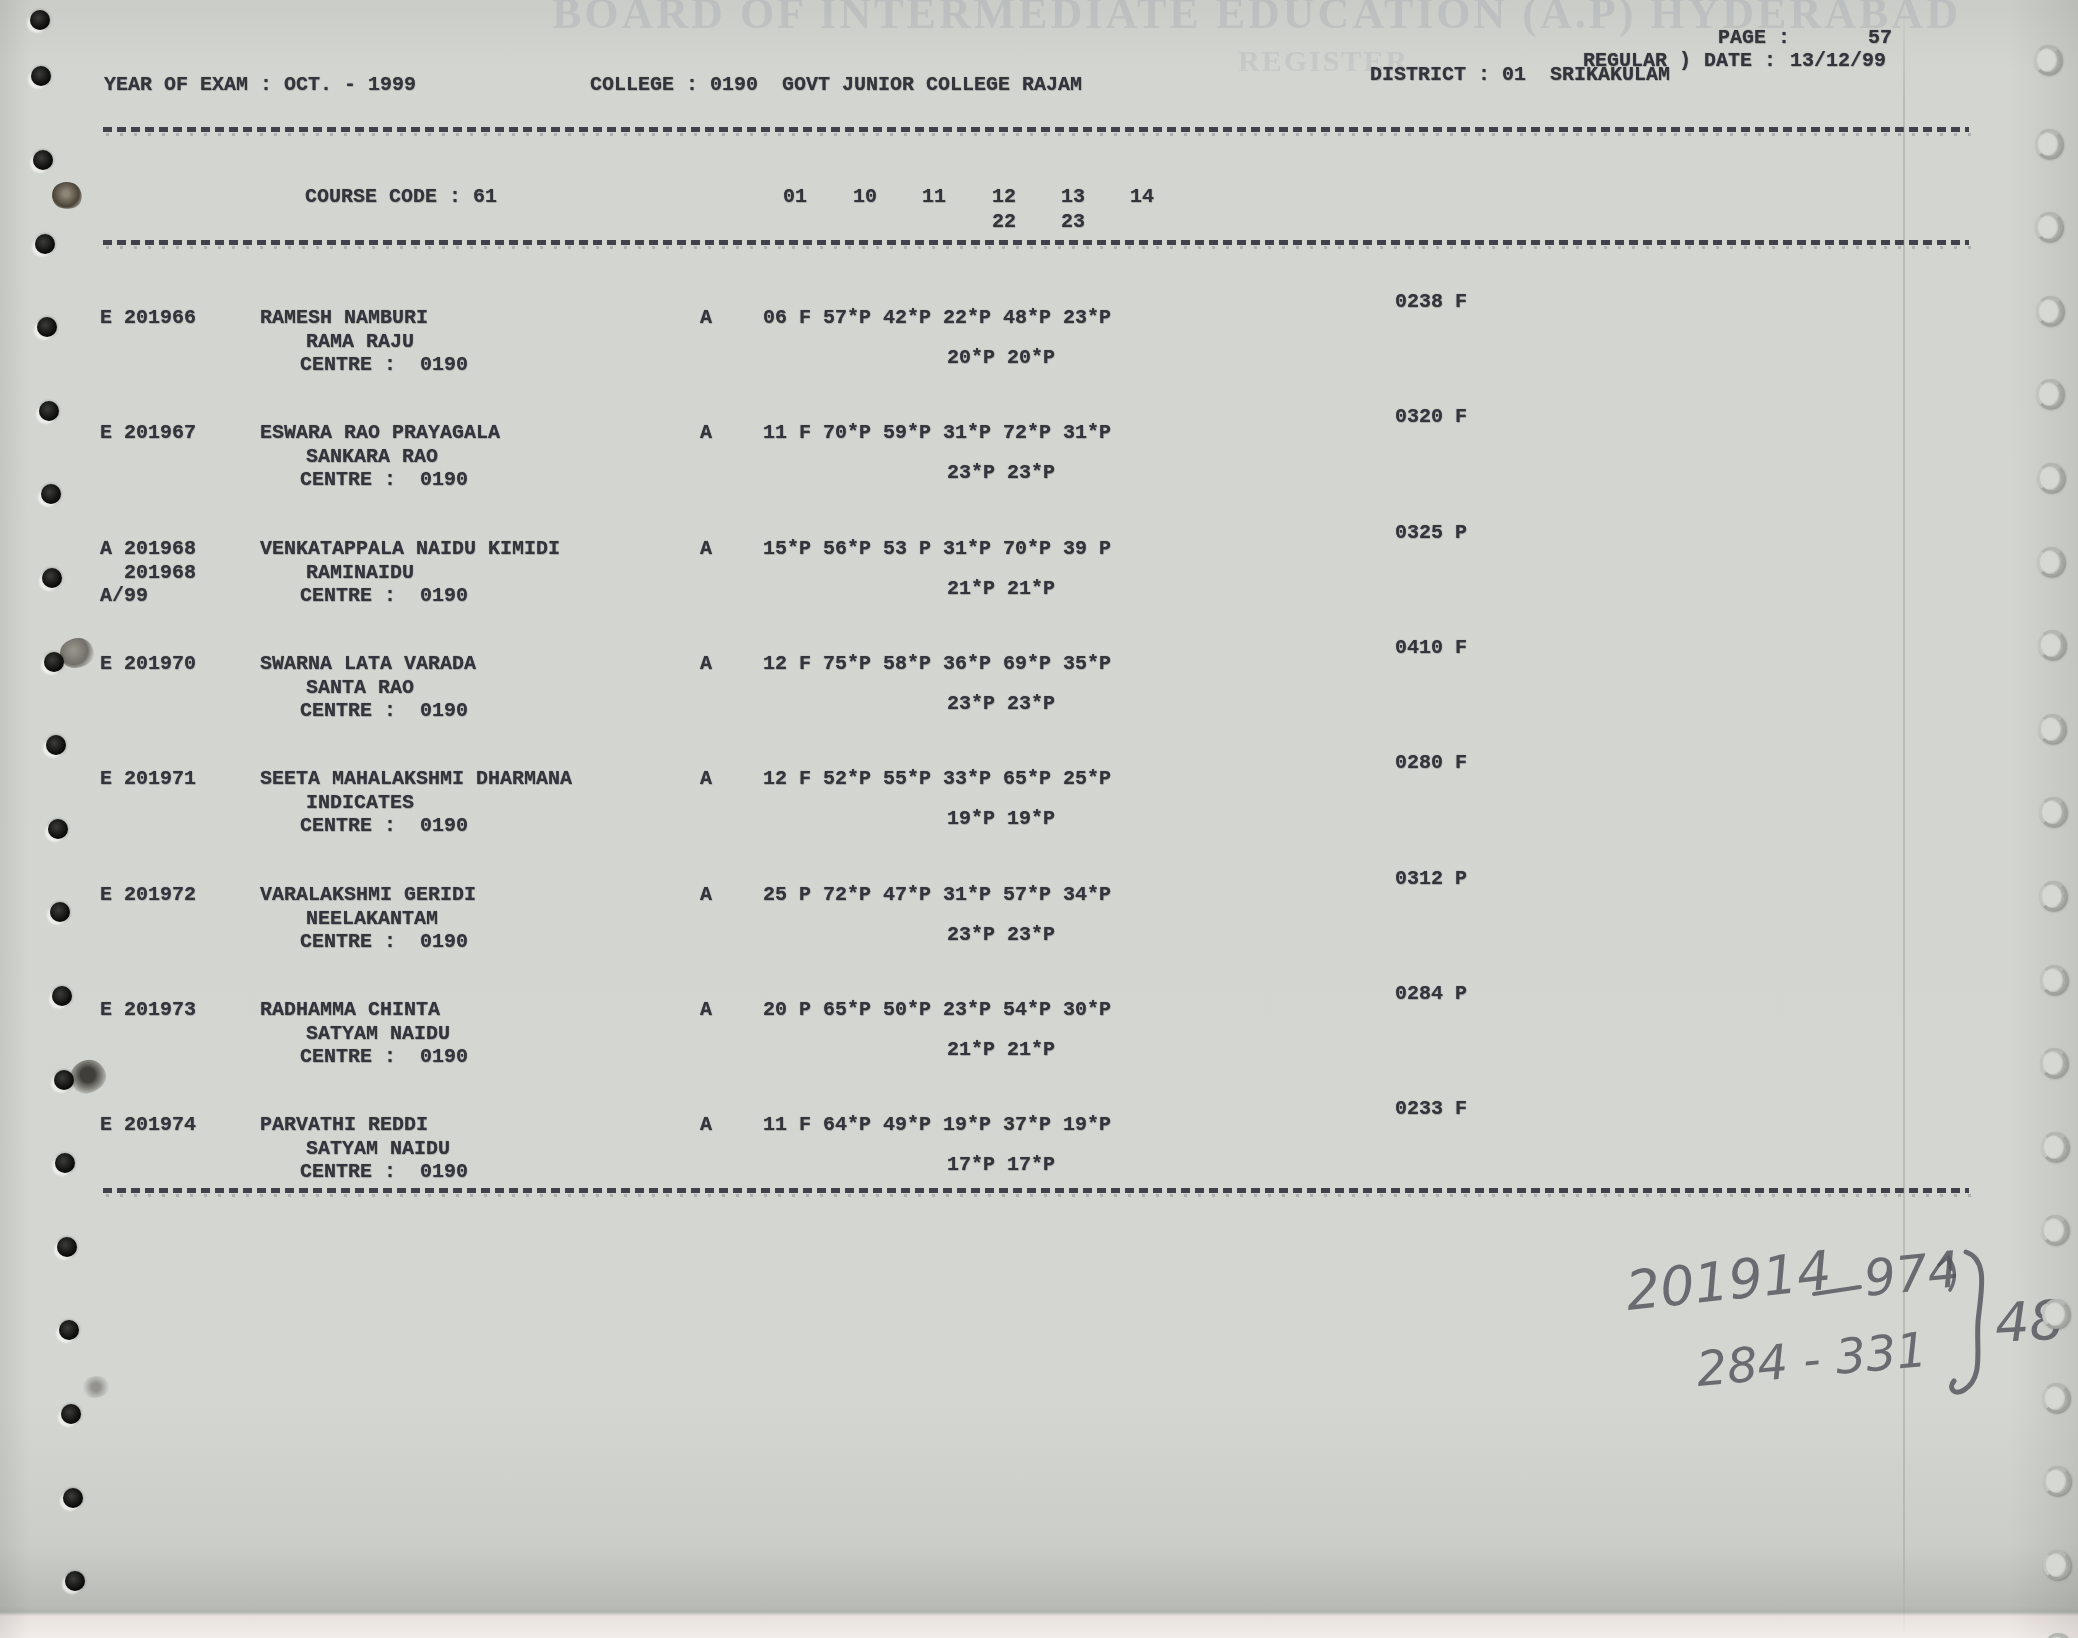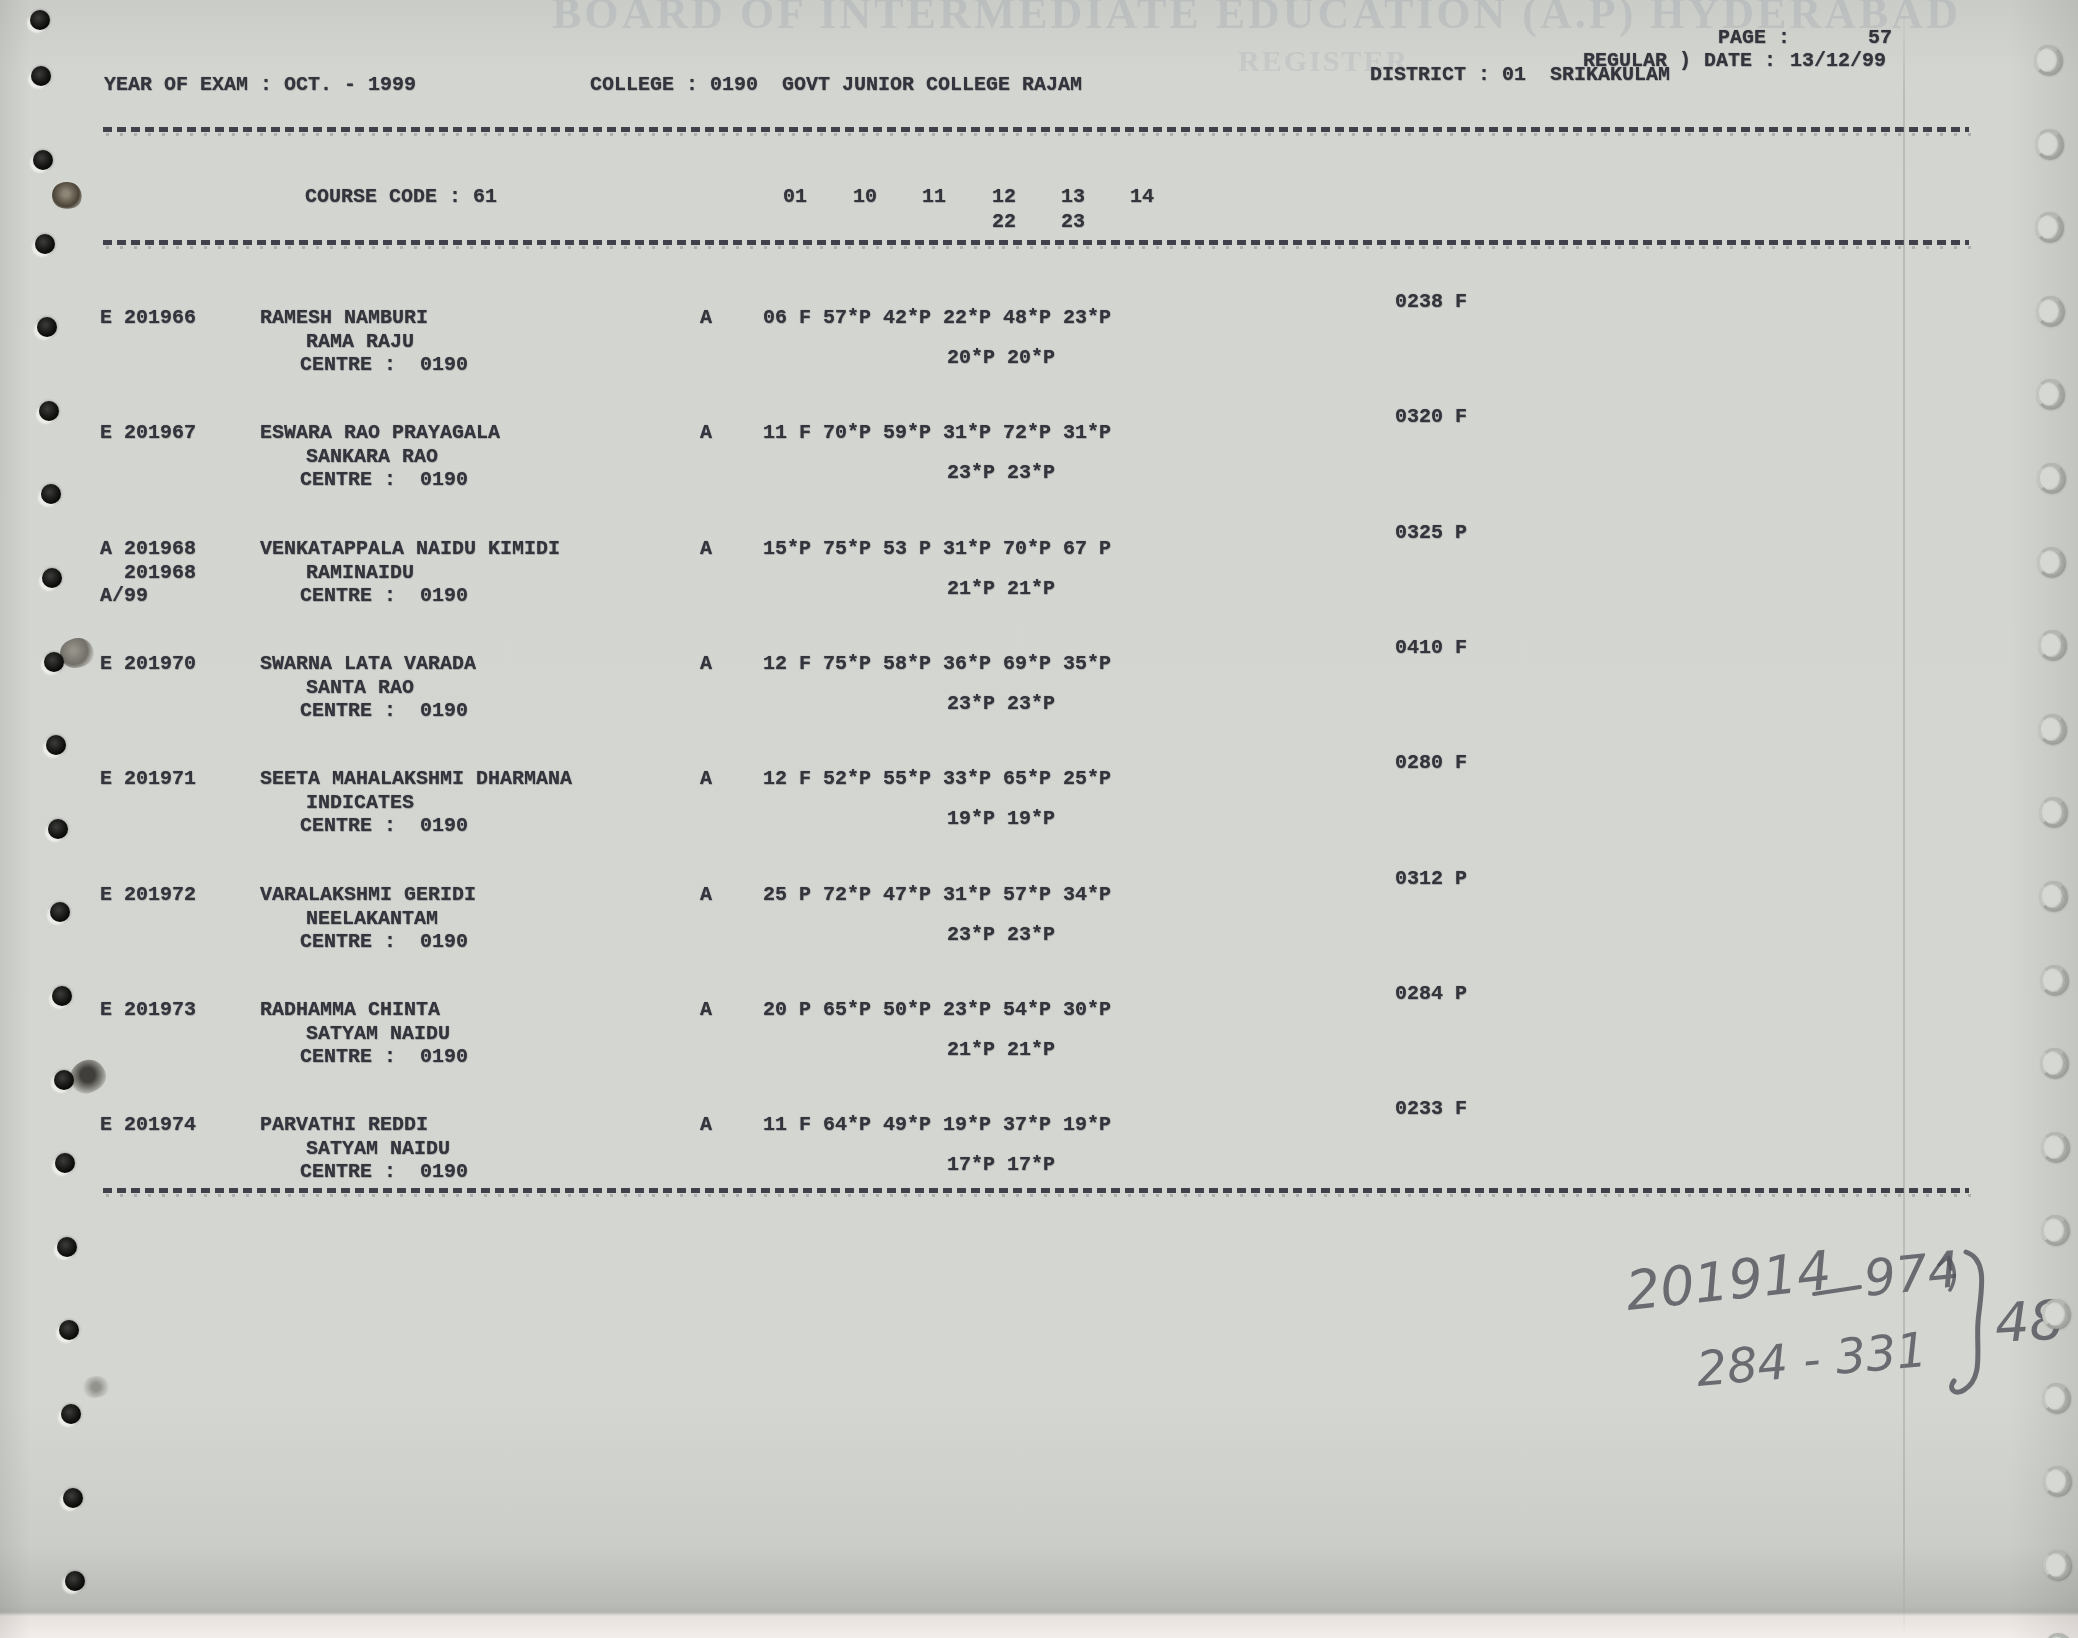--- a/index.html
+++ b/index.html
@@ -138,21 +138,21 @@
     <span class="t c-note"></span>
     <span class="t c-centl">CENTRE :</span>
     <span class="t c-centc">0190</span>
   </div>
 
   <div class="record" style="top: 535.6px;">
     <span class="t c-flag">A</span>
     <span class="t c-num">201968</span>
     <span class="t c-name">VENKATAPPALA NAIDU KIMIDI</span>
     <span class="t c-att">A</span>
-    <span class="t c-m1">15*P 75*P 53 P 31*P 70*P 67 P</span>
+    <span class="t c-m1">15*P 56*P 53 P 31*P 70*P 39 P</span>
     <span class="t c-total">0325 P</span>
     <span class="t c-num2">201968</span>
     <span class="t c-parent">RAMINAIDU</span>
     <span class="t c-m2">21*P 21*P</span>
     <span class="t c-note">A/99</span>
     <span class="t c-centl">CENTRE :</span>
     <span class="t c-centc">0190</span>
   </div>
 
   <div class="record" style="top: 650.9px;">

